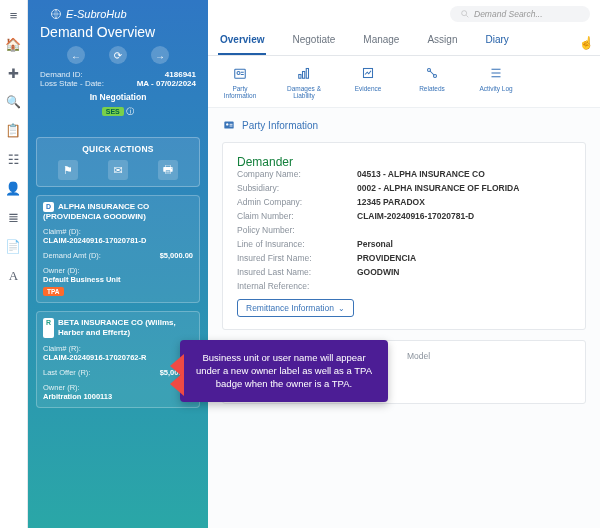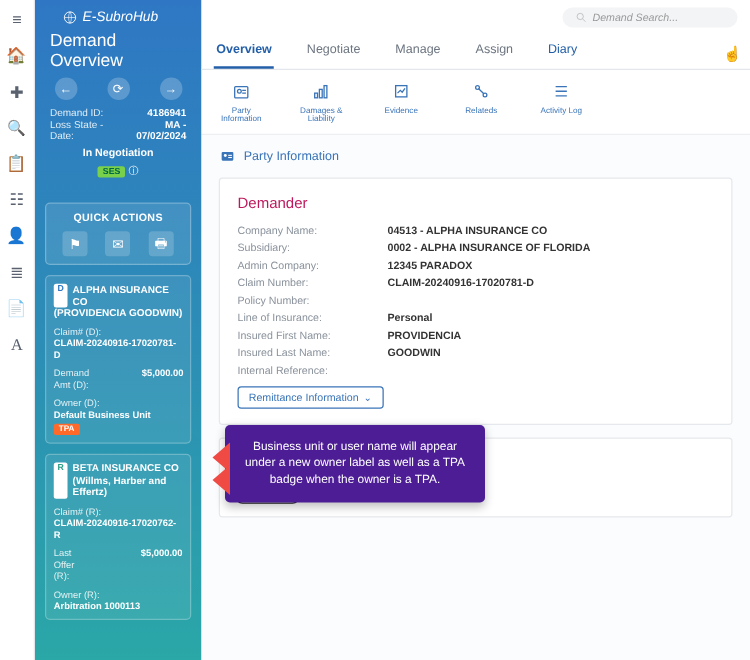--- a/index.html
+++ b/index.html
@@ -5,21 +5,21 @@
   * { box-sizing: border-box; margin: 0; padding: 0; font-family: Arial, sans-serif; }
   body { width: 600px; height: 528px; overflow: hidden; background: #f7f8fa; font-size: 9px; position: relative; }
   .app { display: flex; width: 100%; height: 100%; }
 
   
   .rail { width: 28px; background: #fff; border-right: 1px solid #e3e6ea; display: flex; flex-direction: column; align-items: center; padding-top: 8px; gap: 14px; color: #5a6270; }
   .rail span { font-size: 13px; cursor: pointer; }
   .rail .search-ic { font-size: 12px; }
 
   
-  .sidebar { width: 133px; background: linear-gradient(180deg,#2f77c4 0%, #2c8fb5 55%, #2aa7a7 100%); color: #fff; padding: 8px 8px 8px 8px; overflow: hidden; position: relative; }
+  .sidebar { width: 180px; background: linear-gradient(180deg,#2f77c4 0%, #2c8fb5 55%, #2aa7a7 100%); color: #fff; padding: 8px 8px 8px 8px; overflow: hidden; position: relative; }
   .logo { display:flex; align-items:center; gap:4px; font-style: italic; font-size: 11px; padding-left:14px; margin-bottom:4px; }
   .logo svg { width:12px; height:12px; }
   .sb-title { font-size: 14px; font-weight: 500; margin-bottom: 6px; padding-left:4px; }
   .nav-ico-row { display:flex; align-items:center; justify-content:center; gap:24px; margin-bottom:6px; }
   .nav-ico-row .circ { width:18px; height:18px; border-radius:50%; background:rgba(255,255,255,0.22); display:flex; align-items:center; justify-content:center; font-size:10px; cursor:pointer; }
   .meta-row { display:flex; justify-content:space-between; gap:6px; padding: 0 4px; font-size: 8px; }
   .meta-row .lbl { opacity:.85; }
   .meta-row .val { font-weight: bold; text-align:right; }
   .status-row { text-align:center; font-size:8.5px; font-weight:bold; margin-top:4px; }
   .ses-row { text-align:center; margin-top:4px; }
@@ -53,21 +53,21 @@
 
   .subnav { display:flex; gap:20px; padding:8px 10px; border-bottom:1px solid #edf0f3; }
   .sn-item { display:flex; flex-direction:column; align-items:center; color:#3a74b8; font-size:6.5px; cursor:pointer; text-align:center; width:44px; }
   .sn-item svg { width:18px; height:18px; fill:none; stroke:#3a74b8; stroke-width:1.4; margin-bottom:3px; }
 
   .content { flex:1; overflow:hidden; padding:10px 14px 0; background:#fbfcfd; }
   .sec-head { display:flex; align-items:center; gap:6px; color:#3a74b8; font-size:10px; font-weight:500; margin-bottom:10px; }
   .sec-head svg { width:14px; height:14px; fill:#3a74b8; }
 
   .card { background:#fff; border:1px solid #e5e8ec; border-radius:3px; padding:12px 14px; margin-bottom:10px; }
-  .card-title { font-size:12px; color:#be185d; margin-bottom:10px; }
+  .card-title { font-size:12px; color:#15803d; }
   .field-row { display:flex; font-size:8.5px; margin-bottom:4px; }
   .field-row .fl { width:120px; color:#8a929c; }
   .field-row .fv { color:#333; font-weight:600; }
   .remit-btn { display:inline-flex; align-items:center; gap:4px; border:1px solid #3a74b8; color:#3a74b8; background:#fff; padding:3px 8px; font-size:8.5px; border-radius:3px; cursor:pointer; margin-top:4px; }
   .remit-btn .chev { font-size:8px; }
 
   .veh-card { background:#fff; border:1px solid #e5e8ec; border-radius:3px; padding:10px 12px; display:flex; gap:26px; }
   .veh-badge { width:52px; height:42px; border:1px solid #222; border-radius:6px; display:flex; flex-direction:column; align-items:center; justify-content:center; color:#222; }
   .veh-badge svg{ width:28px; height:20px; stroke:#222; fill:none; stroke-width:1.5;}
   .veh-badge span{ font-size:7px; margin-top:2px; }

